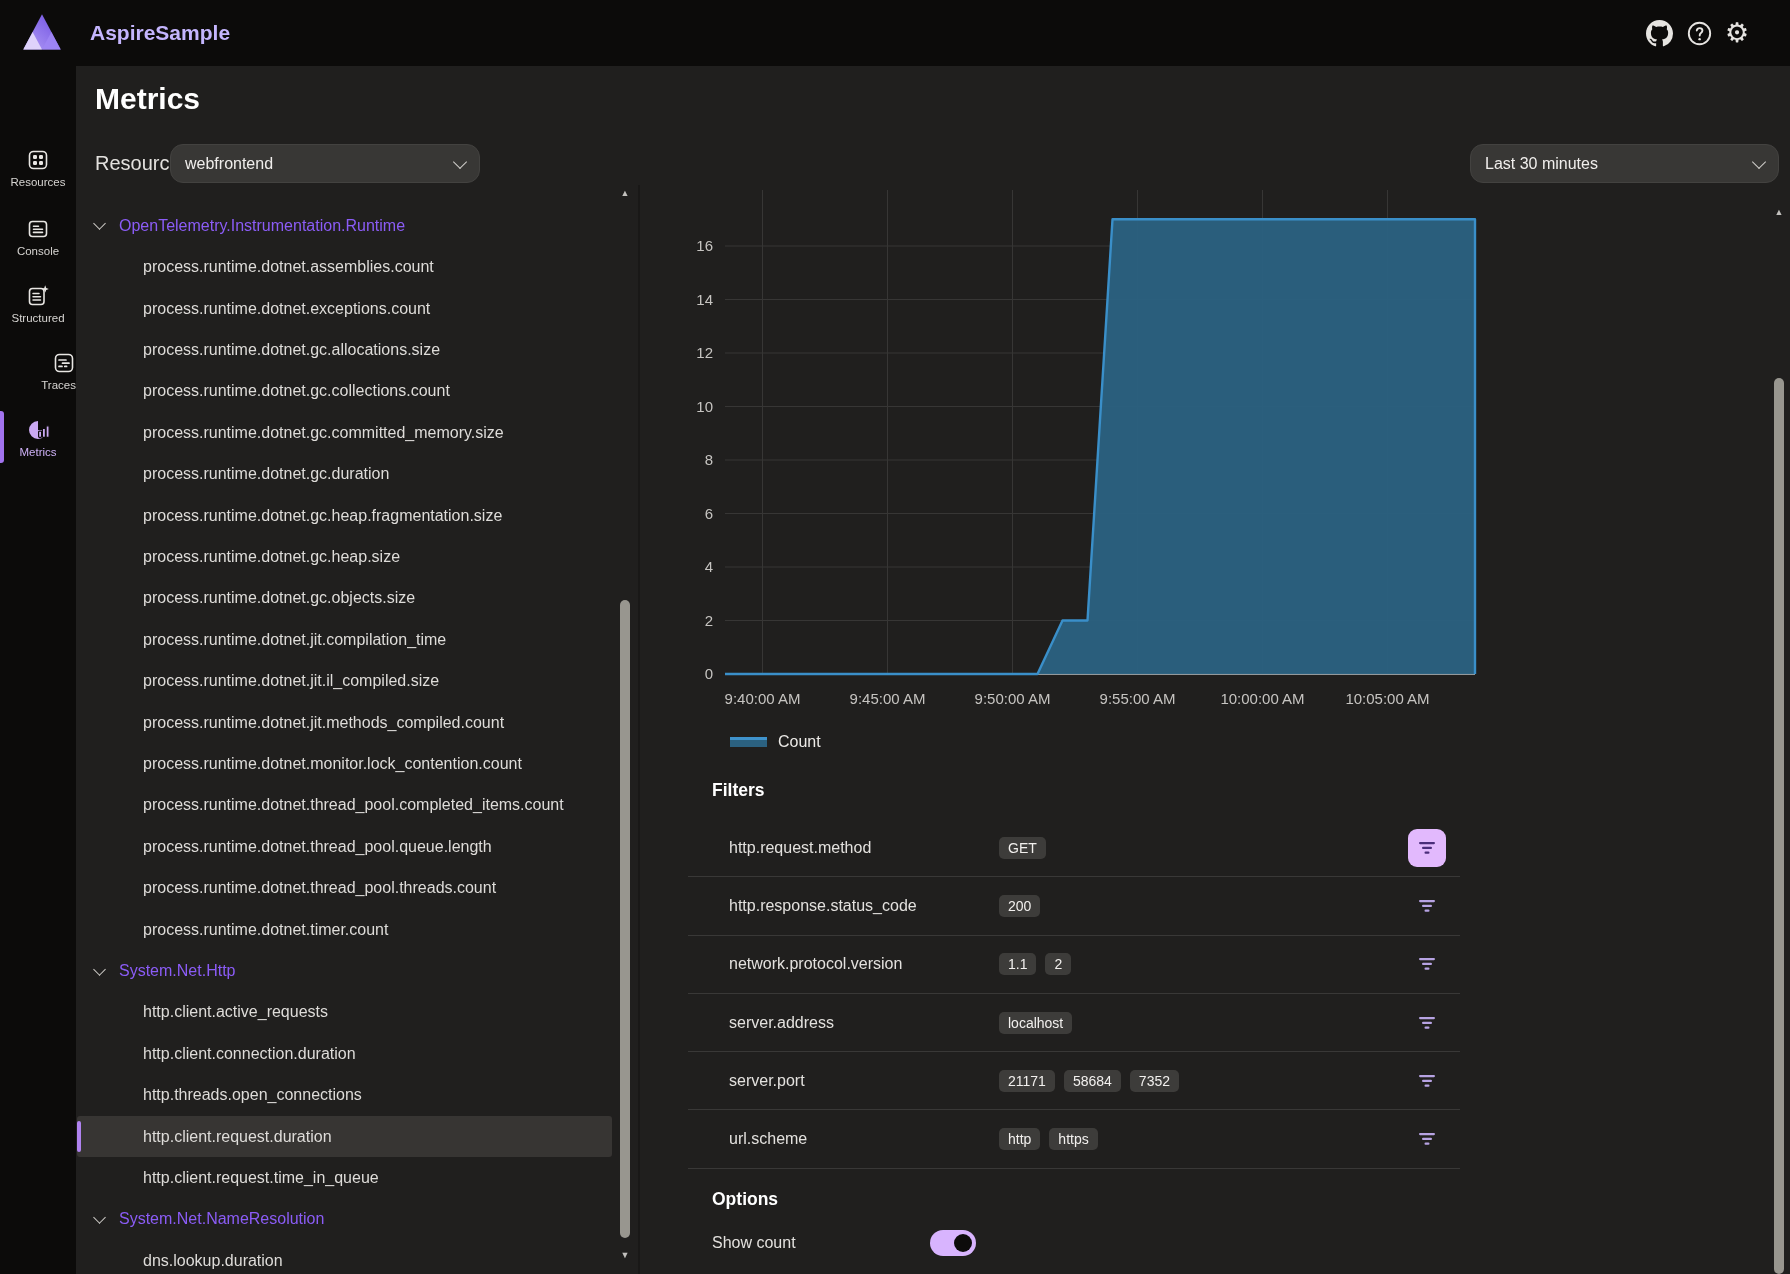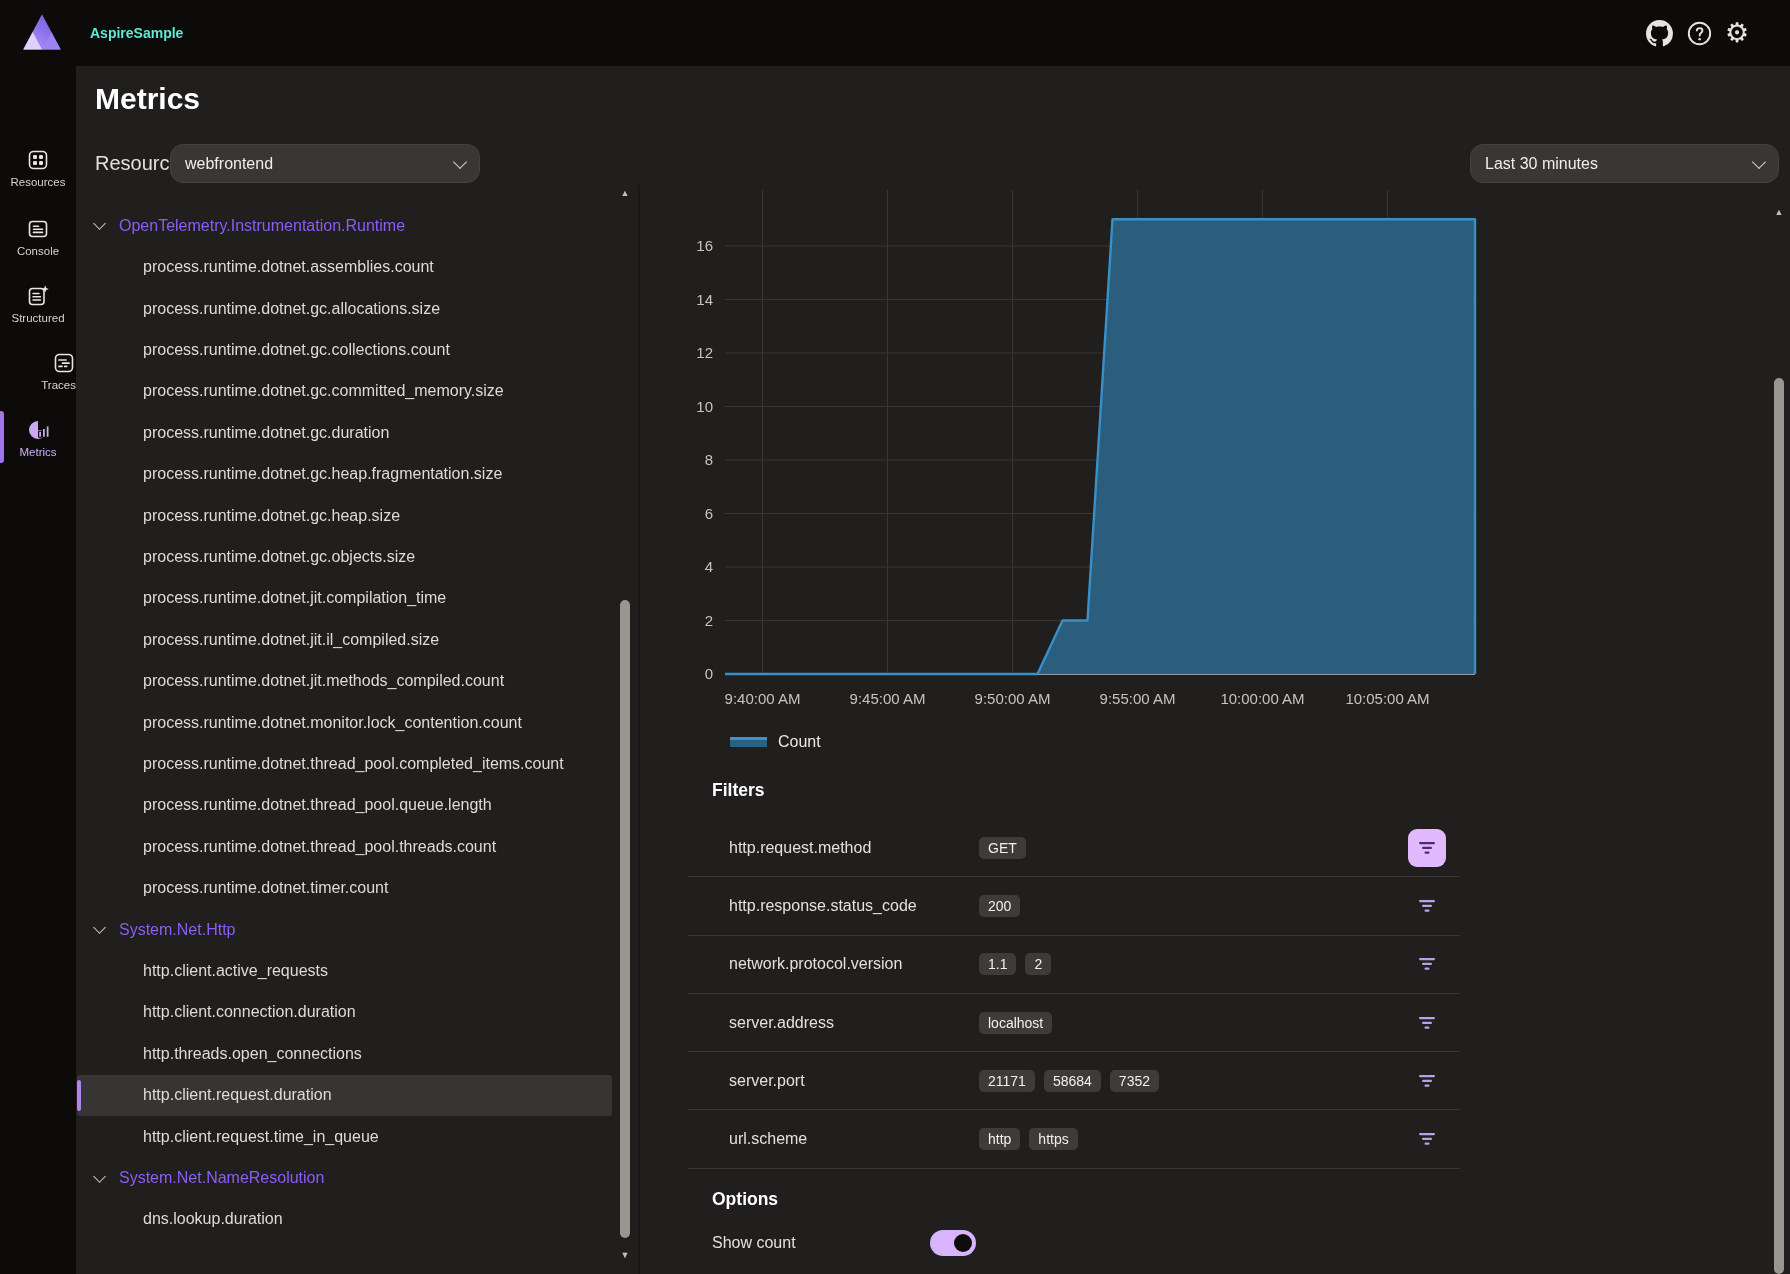--- a/index.html
+++ b/index.html
@@ -2,21 +2,21 @@
 <html><head>
 <meta charset="utf-8">
 <style>
   html,body{margin:0;padding:0;background:#000;}
   #app{position:relative;width:1790px;height:1274px;overflow:hidden;
        background:#201f1e;font-family:"Liberation Sans","DejaVu Sans",sans-serif;
        color:#e8e6e3;-webkit-font-smoothing:antialiased;}
   
   #topbar{position:absolute;left:0;top:0;width:1790px;height:66px;background:#0c0b0a;z-index:5;}
   #logo{position:absolute;left:20px;top:10px;width:44px;height:46px;}
-  #app-title{position:absolute;left:90px;top:0;height:66px;line-height:66px;font-size:14px;font-weight:600;color:#5eead4;}
+  #app-title{position:absolute;left:90px;top:0;height:66px;line-height:66px;font-size:21px;font-weight:600;color:#c4b5fd;}
   .topbar-icon{position:absolute;top:18px;width:30px;height:30px;display:flex;align-items:center;justify-content:center;cursor:pointer;color:#e6e4e1;}
   #gh-btn{left:1644px;} #help-btn{left:1684px;} #gear-btn{left:1722px;font-size:27px;line-height:30px;}
   
   #sidebar{position:absolute;left:0;top:66px;width:76px;height:1208px;background:#0c0b0a;z-index:4;}
   .side-item{position:absolute;left:0;width:76px;height:64px;display:flex;flex-direction:column;align-items:center;justify-content:center;gap:4px;cursor:pointer;}
   .side-item .lbl{font-size:11.5px;color:#d6d4d1;}
   .side-item svg{width:24px;height:24px;}
   .side-item.active::before{content:"";position:absolute;left:0;top:5px;width:4px;height:52px;background:#a273ee;border-radius:0 3px 3px 0;}
   .side-item.active .lbl{color:#cdb0f5;}
   
@@ -41,21 +41,21 @@
   .scroll-arrow{position:absolute;width:16px;text-align:center;font-size:9px;color:#c2c0bd;cursor:pointer;z-index:6;}
   .scroll-thumb{position:absolute;width:10px;border-radius:5px;background:#98968f;cursor:pointer;z-index:6;}
   
   #chart-svg{position:absolute;left:0;top:0;width:1790px;height:1274px;z-index:1;pointer-events:none;}
   #legend{position:absolute;left:730px;top:733px;height:18px;display:flex;align-items:center;gap:11px;cursor:pointer;z-index:3;}
   #legend-swatch{width:37px;height:10px;background:#2b6180;border-top:3px solid #3f93cc;box-sizing:border-box;}
   #legend-label{font-size:16px;color:#eceae7;}
   
   #filters-heading{position:absolute;left:712px;top:780px;font-size:17.5px;font-weight:700;color:#fff;z-index:3;}
   #filters-rows{position:absolute;left:688px;top:819px;width:772px;z-index:3;}
-  .filter-row{position:relative;height:58.3px;display:flex;align-items:center;padding-left:41px;box-sizing:border-box;border-bottom:1px solid #393837;}
+  .filter-row{position:relative;height:58.3px;display:flex;align-items:center;padding-left:41px;box-sizing:border-box;border-bottom:1px solid #393837;gap:20px;}
   .filter-row:last-child{border-bottom:1px solid #393837;}
   .filter-label{flex:0 0 250px;font-size:16px;color:#e3e1de;}
   .filter-values{display:flex;gap:9px;}
   .value-badge{background:#3d3c3a;border-radius:5px;padding:3px 9px;font-size:14px;color:#f2f0ee;}
   .funnel-wrap{position:absolute;right:14px;top:50%;transform:translateY(-50%);width:38px;height:38px;display:flex;align-items:center;justify-content:center;border-radius:9px;cursor:pointer;}
   .funnel-wrap.active{background:#e2b9fd;}
   
   #options-heading{position:absolute;left:712px;top:1189px;font-size:17.5px;font-weight:700;color:#fff;z-index:3;}
   #showcount-label{position:absolute;left:712px;top:1230px;height:26px;line-height:26px;font-size:16px;color:#e3e1de;z-index:3;}
   #toggle{position:absolute;left:930px;top:1230px;width:46px;height:26px;border-radius:13px;background:#d8b4fe;cursor:pointer;z-index:3;}
@@ -175,20 +175,23 @@
     <span class="chev"></span>
   </div>
 
   <div id="tree">
       <div class="tree-row group">
         <span class="tree-chev"></span>
         <span>OpenTelemetry.Instrumentation.Runtime</span>
       </div>
       <div class="tree-row leaf">
         <span>process.runtime.dotnet.assemblies.count</span>
+      </div>
+      <div class="tree-row leaf">
+        <span>process.runtime.dotnet.exceptions.count</span>
       </div>
       <div class="tree-row leaf">
         <span>process.runtime.dotnet.gc.allocations.size</span>
       </div>
       <div class="tree-row leaf">
         <span>process.runtime.dotnet.gc.collections.count</span>
       </div>
       <div class="tree-row leaf">
         <span>process.runtime.dotnet.gc.committed_memory.size</span>
       </div>

